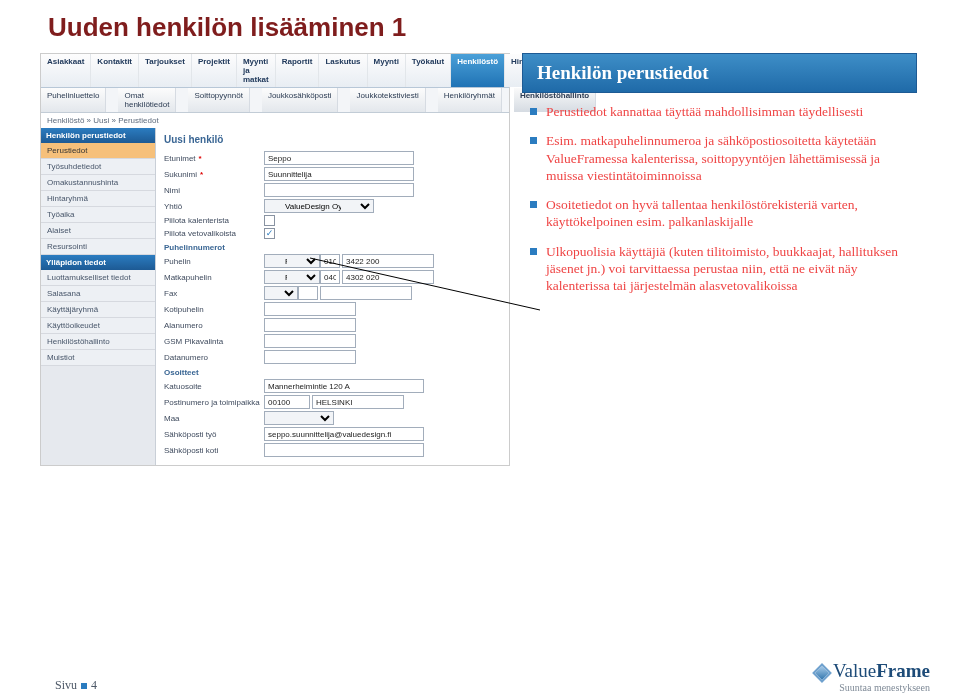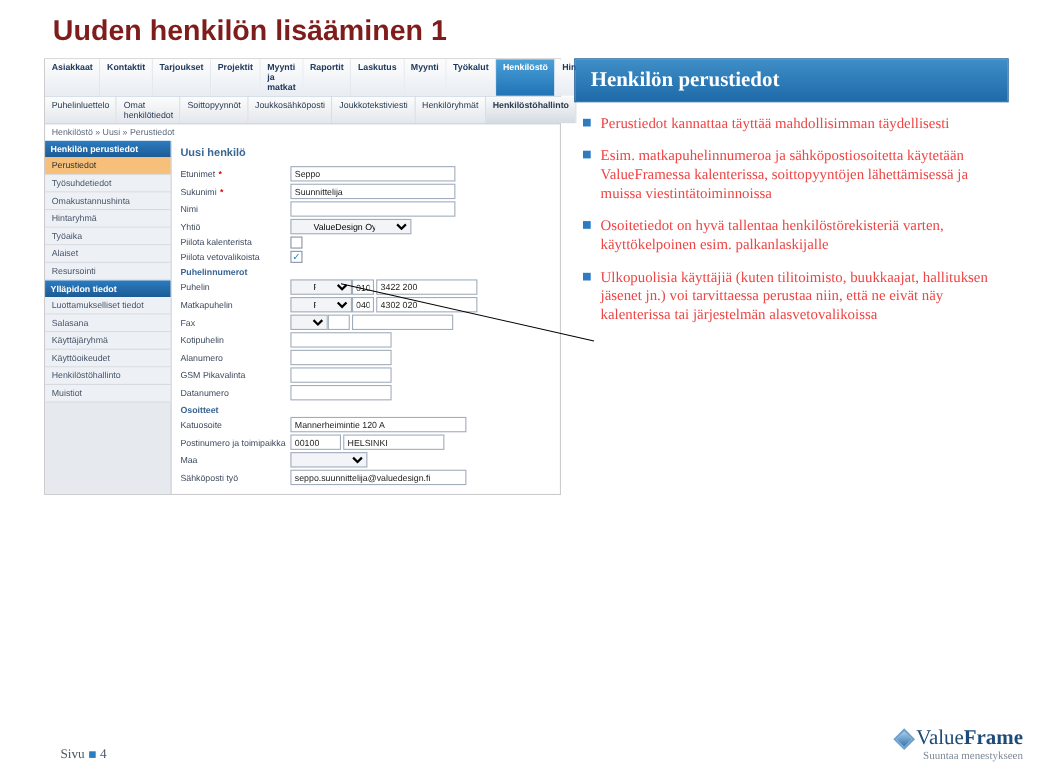--- a/index.html
+++ b/index.html
@@ -45,20 +45,21 @@
     background: linear-gradient(#fdfdfd,#e8edf3);
   }
   .topnav .tab.active {
     background: linear-gradient(#4aa0d8,#2073b5);
     color: #fff;
   }
   .subnav {
     display: flex;
     background: #f3f5f8;
     border-bottom: 1px solid #c2ccd6;
+    gap: 12px;
   }
   .subnav .stab {
     padding: 3px 6px;
     font-size: 8px;
     color: #2b3b52;
     border-right: 1px solid #d6dbe2;
     background: linear-gradient(#fcfcfc,#e3e7ec);
   }
   .subnav .stab.active {
     font-weight: bold;
@@ -366,20 +367,24 @@
           <input class="finput w90" style="margin-left: 2px;" value="HELSINKI">
         </div>
         <div class="form-row">
           <span class="flabel">Maa</span>
           <select class="fselect" style="width:70px"><option></option></select>
         </div>
         <div class="form-row">
           <span class="flabel">Sähköposti työ</span>
           <input class="finput w160" value="seppo.suunnittelija@valuedesign.fi" style="">
         </div>
+        <div class="form-row">
+          <span class="flabel">Sähköposti koti</span>
+          <input class="finput w160" style="">
+        </div>
       </div>
     </div>
   </div>
 
   <div class="info-panel">
     <div class="info-header">Henkilön perustiedot</div>
     <div class="info-body">
       <ul id="bullets">
           <li>Perustiedot kannattaa täyttää mahdollisimman täydellisesti</li>
           <li>Esim. matkapuhelinnumeroa ja sähköpostiosoitetta käytetään ValueFramessa kalenterissa, soittopyyntöjen lähettämisessä ja muissa viestintätoiminnoissa</li>

